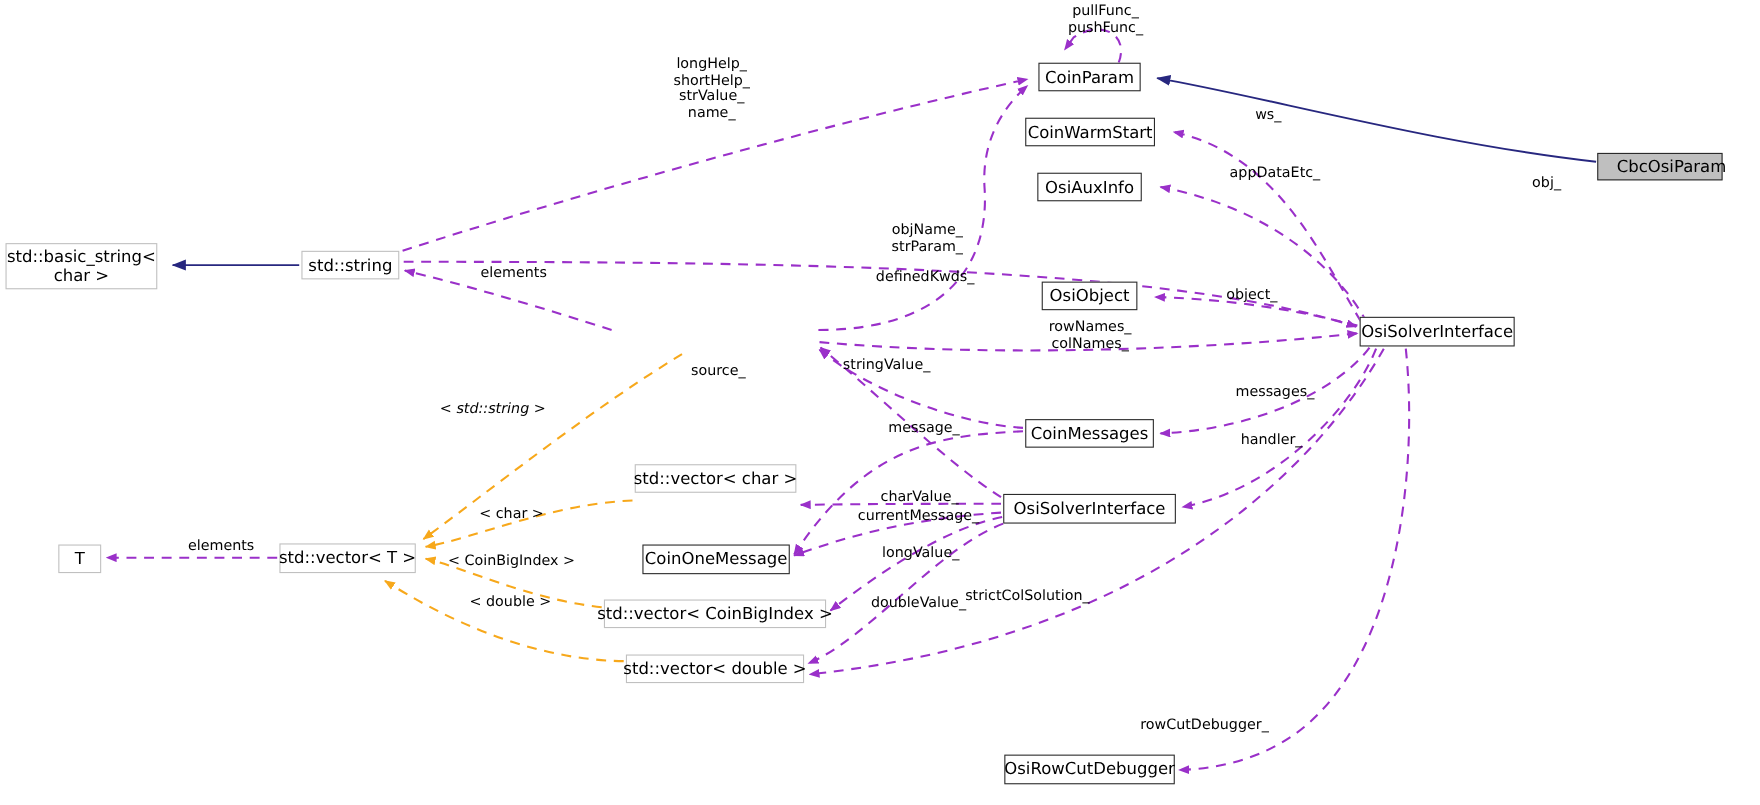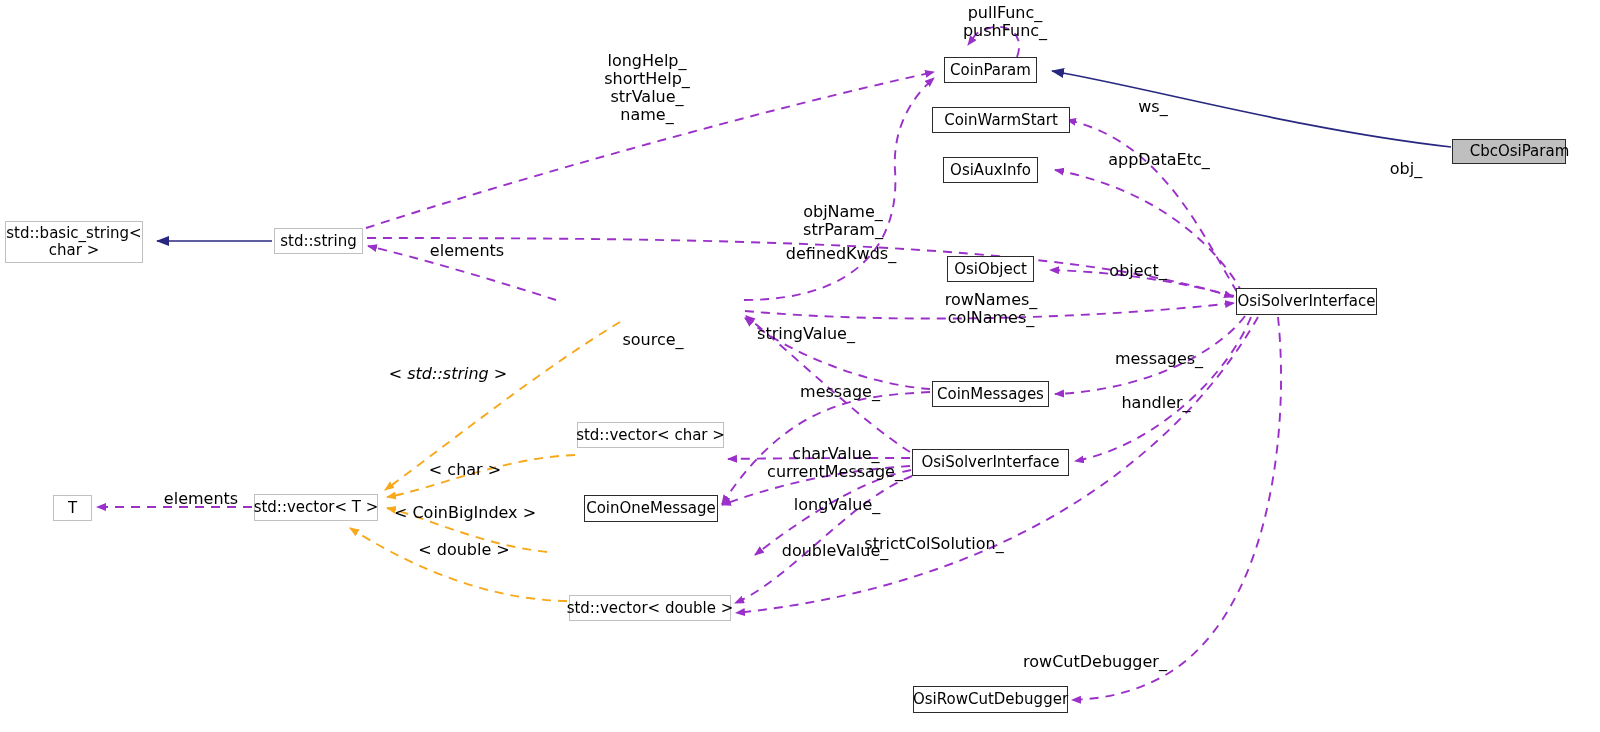--- a/index.html
+++ b/index.html
@@ -43,21 +43,21 @@
   }
   .node.thick {
     border: 1.6px solid #2b2b2b;
   }
   .node.highlight {
     border: 1.6px solid #2b2b2b;
     background: #bfbfbf;
   }
   .elabel {
     position: absolute;
-    font-size: 16px;
+    font-size: 13px;
     color: #000000;
     line-height: 1.13;
     white-space: pre;
     text-align: center;
     background: transparent;
     pointer-events: none;
   }
 </style>
 </head>
 <body>
@@ -119,28 +119,29 @@
 
   <div class="node thin" style="left:274px;top:228px;width:89px;height:26px;">std::string</div>
 
 
   <div class="node thin" style="left:53px;top:495px;width:39px;height:26px;">T</div>
 
   <div class="node thin" style="left:254px;top:494px;width:124px;height:27px;">std::vector&lt; T &gt;</div>
 
   <div class="node thin" style="left:577px;top:422px;width:147px;height:26px;">std::vector&lt; char &gt;</div>
 
+  <div class="node thin" style="left:549px;top:545px;width:202px;height:26px;">std::vector&lt; CoinBigIndex &gt;</div>
 
   <div class="node thin" style="left:569px;top:595px;width:162px;height:26px;">std::vector&lt; double &gt;</div>
 
   <div class="node thick" style="left:584px;top:495px;width:134px;height:27px;">CoinOneMessage</div>
 
   <div class="node thick" style="left:944px;top:57px;width:93px;height:26px;">CoinParam</div>
 
-  <div class="node thick" style="left:932px;top:107px;width:138px;height:26px;">CoinWarmStart</div>
+  <div class="node thick" style="left:932px;top:107px;width:118px;height:26px;">CoinWarmStart</div>
 
   <div class="node thick" style="left:943px;top:157px;width:95px;height:26px;">OsiAuxInfo</div>
 
   <div class="node thick" style="left:947px;top:256px;width:87px;height:26px;">OsiObject</div>
 
   <div class="node thick" style="left:932px;top:381px;width:117px;height:26px;">CoinMessages</div>
 
   <div class="node thick" style="left:912px;top:449px;width:157px;height:27px;">OsiSolverInterface</div>
 
   <div class="node thick" style="left:913px;top:686px;width:155px;height:27px;">OsiRowCutDebugger</div>

